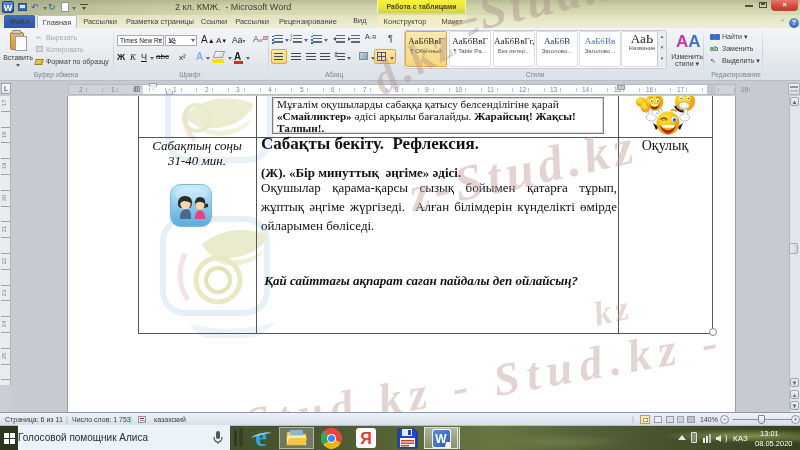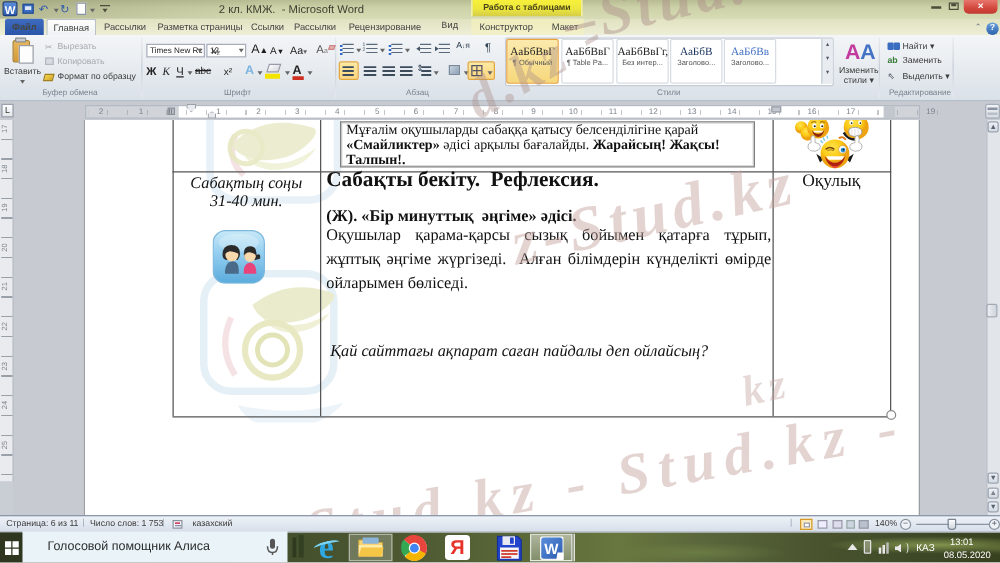--- a/index.html
+++ b/index.html
@@ -195,20 +195,24 @@
       <div class="big">АаБбВвГг,</div>
       <div class="small">Без интер...</div>
     </div>
   <div class="card" style="left:536px;">
       <div class="big" style="color:#1f3864;">АаБбВ</div>
       <div class="small">Заголово...</div>
     </div>
   <div class="card" style="left:579px;">
       <div class="big" style="color:#4472c4;">АаБбВв</div>
       <div class="small">Заголово...</div>
+    </div>
+  <div class="card" style="left:621px;">
+      <div class="big" style="font-size:13px;margin-top:1px;">АаЬ</div>
+      <div class="small">Название</div>
     </div>
   <div style="position:absolute;left:657px;top:3px;width:9px;height:36px;background:#e8ecf0;border-left:1px solid #c5ccd5;font-size:5px;color:#556;text-align:center;line-height:11px;">▴<br>▾<br>▾</div>
   <div style="position:absolute;left:676px;top:4px;font-size:17px;font-weight:bold;"><span style="color:#c33a9e;">А</span><span style="color:#4472c4;">А</span></div>
   <div class="ribtxt" style="left:664px;top:25px;width:46px;text-align:center;">Изменить<br>стили ▾</div>
   <div class="glabel" style="left:505px;width:60px;">Стили</div>
 
   <div style="position:absolute;left:710px;top:6px;width:5px;height:6px;background:#3a6cc0;border-radius:1px;"></div>
     <div style="position:absolute;left:715px;top:6px;width:5px;height:6px;background:#3a6cc0;border-radius:1px;"></div>
   <div class="ribtxt" style="left:722px;top:5px;">Найти ▾</div>
   <div class="ribtxt" style="left:710px;top:17px;color:#3a7c3a;font-weight:bold;">ab</div>
@@ -374,21 +378,21 @@
     <path d="M25 33 Q25 27 30 26 Q35 27 35 33 L35 35 L25 35 Z" fill="#e8447c"></path>
   </svg>
 
   <div class="abs ser" style="left:261px;top:39.1px;width:356px;font-size:17px;line-height:18.6px;font-weight:bold;">Сабақты бекіту.&nbsp; Рефлексия.</div>
   <div class="abs ser" style="left:261px;top:68.4px;width:356px;font-size:13px;line-height:18.6px;font-weight:bold;">(Ж). «Бір минуттық&nbsp; әңгіме» әдісі.</div>
   <div class="abs ser" style="left:261px;top:83.2px;width:356px;font-size:13px;line-height:18.8px;">
     <div class="jline">Оқушылар қарама-қарсы сызық бойымен қатарға тұрып,</div>
     <div class="jline">жұптық әңгіме жүргізеді.&nbsp; Алған білімдерін күнделікті өмірде</div>
     <div>ойларымен бөліседі.</div>
   </div>
-  <div class="abs ser" style="left:261px;top:176px;width:356px;font-size:13px;line-height:18.6px;font-weight:normal;font-style:italic;">&nbsp;Қай сайттағы ақпарат саған пайдалы деп ойлайсың?</div>
+  <div class="abs ser" style="left:261px;top:176px;width:356px;font-size:13px;line-height:18.6px;font-weight:bold;font-style:italic;">&nbsp;Қай сайттағы ақпарат саған пайдалы деп ойлайсың?</div>
 
   <div class="abs ser" style="left:618px;top:42px;width:94px;text-align:center;font-size:14px;">Оқулық</div>
 
   <div class="abs wmark" style="left:410px;top:70px;font-size:50px;letter-spacing:5px;transform:rotate(-12.5deg);transform-origin:0 50%;">z-Stud.kz</div>
   <div class="abs" style="left:67px;top:0;width:669px;height:316px;overflow:hidden;z-index:5;">
       <div class="abs wmark" style="left:178px;top:302px;font-size:46px;letter-spacing:7.5px;transform:rotate(-10deg);transform-origin:0 50%;">Stud.kz - Stud.kz - St</div>
     </div>
   <div class="abs wmark" style="left:594px;top:196px;font-size:34px;transform:rotate(-12deg);color:rgba(193,162,158,0.42);">kz</div>
   <div class="abs" id="scrollbar"></div>
   <div class="abs sbtn" style="top:1px;">▲</div>
@@ -494,21 +498,21 @@
   <div style="position:absolute;left:691px;top:6px;width:6px;height:11px;border:1px solid #e0e0e0;border-radius:1px;background:rgba(240,240,240,.3);"></div>
   <div style="position:absolute;left:703px;top:12px;width:2px;height:5px;background:#e8e8e8;"></div>
   <div style="position:absolute;left:706px;top:10px;width:2px;height:7px;background:#e8e8e8;"></div>
   <div style="position:absolute;left:709px;top:8px;width:2px;height:9px;background:#bbb;"></div>
   <div style="position:absolute;left:716px;top:9px;width:5px;height:7px;background:#e8e8e8;clip-path:polygon(0 30%,40% 30%,100% 0,100% 100%,40% 70%,0 70%);"></div>
   <div style="position:absolute;left:722px;top:8px;width:5px;height:9px;border-right:1.5px solid #e8e8e8;border-radius:50%;"></div>
   <div id="traytxt" style="position:absolute;left:733px;top:8px;font-size:8px;color:#fff;">КАЗ</div>
   <div id="traytxt" style="position:absolute;left:760px;top:3px;font-size:7.5px;color:#fff;">13:01</div>
   <div id="traytxt" style="position:absolute;left:755px;top:13px;font-size:7.5px;color:#fff;">08.05.2020</div>
 </div>
-<div class="abs" id="searchbox"><span style="margin-left:20px;">Голосовой помощник Алиса</span>
+<div class="abs" id="searchbox"><span style="">Голосовой помощник Алиса</span>
   <svg style="position:absolute;left:194px;top:5px;" width="12" height="15" viewBox="0 0 12 15">
     <rect x="4" y="1" width="4" height="8" rx="2" fill="#555"></rect>
     <path d="M2 7 Q2 12 6 12 Q10 12 10 7" fill="none" stroke="#555" stroke-width="1.2"></path>
     <line x1="6" y1="12" x2="6" y2="14" stroke="#555" stroke-width="1.2"></line>
   </svg>
 </div>
 
 <div class="abs wmark" style="left:376px;top:58px;font-size:44px;transform:rotate(-30deg);transform-origin:0 50%;color:rgba(170,142,138,0.4);letter-spacing:4px;">d.kz -</div>
 <div class="abs wmark" style="left:452px;top:-8px;font-size:48px;transform:rotate(-13deg);transform-origin:0 50%;color:rgba(170,142,138,0.45);">–Stud.kz</div>
 

